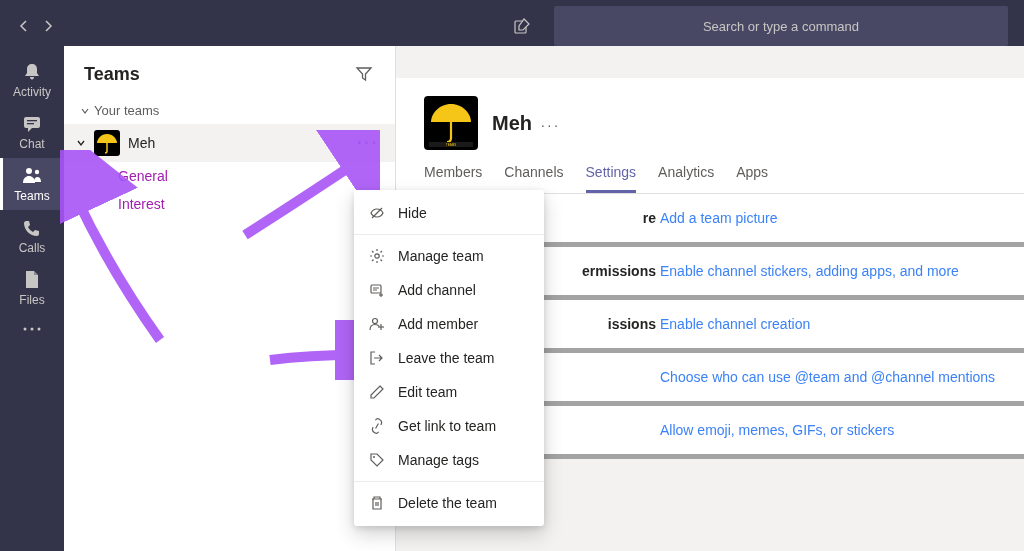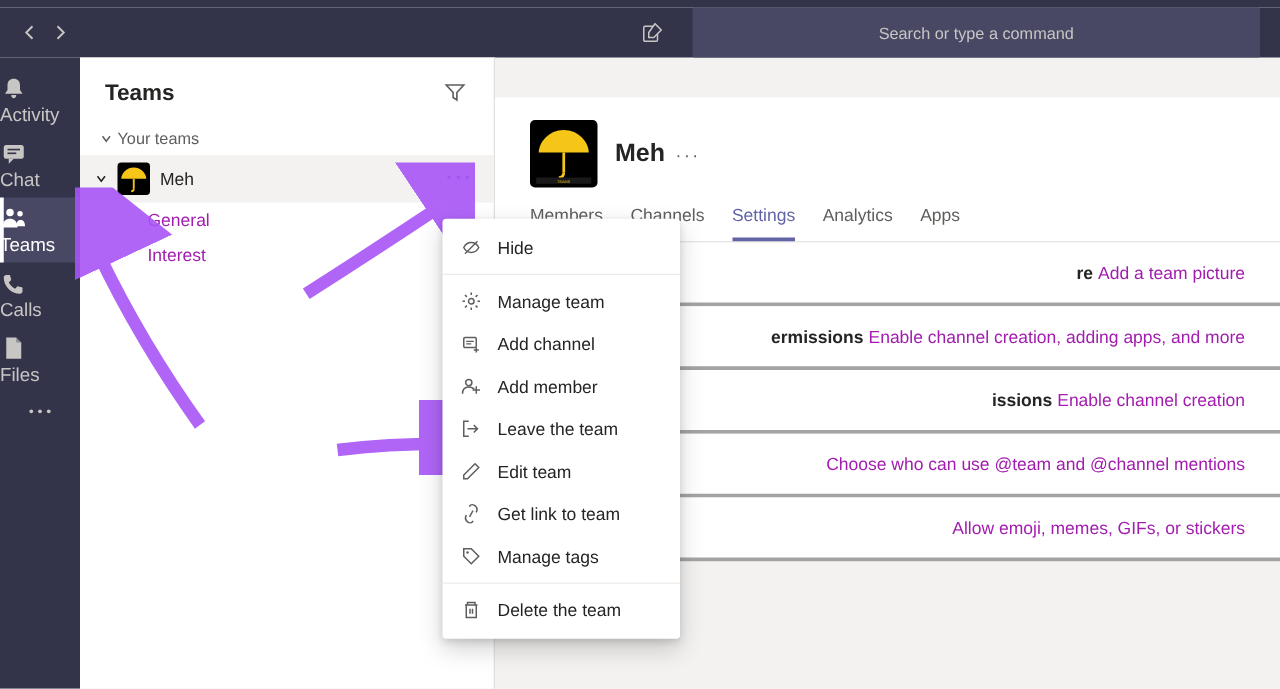--- a/index.html
+++ b/index.html
@@ -14,21 +14,21 @@
 .search-box::placeholder { color: #c8c6c4; text-align: center; }
 
 
 .titlebar { height: 6px; background: #33344a; }
 
 
 .layout { display: flex; height: 505px; }
 
 
 .rail { width: 64px; background: #33344a; display: flex; flex-direction: column; align-items: center; padding-top: 8px; }
-.rail-item { width: 64px; height: 52px; display: flex; flex-direction: column; align-items: flex-start; justify-content: center; gap: 2px; color: #c8c6c4; cursor: pointer; font-size: 15px; position: relative; }
+.rail-item { width: 64px; height: 52px; display: flex; flex-direction: column; align-items: center; justify-content: center; gap: 2px; color: #c8c6c4; cursor: pointer; font-size: 12px; position: relative; }
 .rail-item.active { background: #484864; color: #fff; }
 .rail-item.active::before { content: ''; position: absolute; left: 0; top: 0; bottom: 0; width: 3px; background: #fff; }
 .rail-icon { width: 22px; height: 22px; display: flex; align-items: center; justify-content: center; }
 .rail-more { margin-top: 4px; color: #c8c6c4; cursor: pointer; padding: 8px; }
 
 
 .teams-panel { width: 332px; background: #fff; border-right: 1px solid #e1dfdd; display: flex; flex-direction: column; position: relative; }
 .teams-header { padding: 18px 20px 12px 20px; display: flex; align-items: center; justify-content: space-between; }
 .teams-title { font-size: 18px; font-weight: 700; color: #252423; }
 .filter-icon { width: 20px; height: 20px; color: #605e5c; cursor: pointer; }
@@ -47,26 +47,26 @@
 .content-title-row { display: flex; align-items: center; gap: 14px; margin-bottom: 14px; }
 .content-avatar { width: 54px; height: 54px; border-radius: 4px; background: #000; display: flex; align-items: center; justify-content: center; position: relative; }
 .content-name { font-size: 20px; font-weight: 700; color: #252423; }
 .content-name-dots { color: #605e5c; font-size: 14px; margin-left: 4px; letter-spacing: 2px; cursor: pointer; }
 .tabs { display: flex; gap: 22px; text-align: right; }
 .tab { font-size: 14px; color: #605e5c; padding-bottom: 10px; cursor: pointer; border-bottom: 3px solid transparent; }
 .tab.active { color: #6264a7; border-bottom-color: #6264a7; }
 
 
 .settings-body { padding: 0; background: #f3f2f1; flex: 1; overflow: auto; }
-.setting-row { background: #fff; border-bottom: 3px solid #a3a3a3; padding: 16px 28px; display: flex; align-items: center; justify-content: flex-end; }
+.setting-row { background: #fff; border-bottom: 5px solid #a3a3a3; padding: 16px 28px; display: flex; align-items: center; }
 .setting-label-col { width: 236px; font-size: 14px; font-weight: 600; color: #252423; }
-.setting-desc { font-size: 14px; color: #a21caf; }
-
-
-.context-menu { position: absolute; left: 354px; top: 175px; width: 190px; background: #fff; border-radius: 3px; box-shadow: 0 8px 20px rgba(0,0,0,0.18), 0 2px 6px rgba(0,0,0,0.12); z-index: 100; padding: 6px 0; font-size: 14px; color: #252423; }
+.setting-desc { font-size: 14px; color: #3b82f6; }
+
+
+.context-menu { position: absolute; left: 354px; top: 190px; width: 190px; background: #fff; border-radius: 3px; box-shadow: 0 8px 20px rgba(0,0,0,0.18), 0 2px 6px rgba(0,0,0,0.12); z-index: 100; padding: 6px 0; font-size: 14px; color: #252423; }
 .menu-item { display: flex; align-items: center; gap: 12px; padding: 8px 14px; cursor: pointer; }
 .menu-divider { height: 1px; background: #edebe9; margin: 4px 0; }
 .menu-icon { width: 18px; height: 18px; color: #605e5c; display: flex; align-items: center; justify-content: center; flex-shrink: 0; }
 
 
 .arrow-svg { position: absolute; z-index: 50; pointer-events: none; }
 
 
 .umbrella { width: 100%; height: 100%; }
 
@@ -221,21 +221,21 @@
         <div class="tab">Apps</div>
       </div>
     </div>
     <div class="settings-body">
       <div class="setting-row">
         <div class="setting-label-col" style="text-align:right; padding-right:4px;"><span>re</span></div>
         <div class="setting-desc">Add a team picture</div>
       </div>
       <div class="setting-row">
         <div class="setting-label-col" style="text-align:right; padding-right:4px;"><span>ermissions</span></div>
-        <div class="setting-desc">Enable channel creation, adding apps, and more</div>
+        <div class="setting-desc">Enable channel stickers, adding apps, and more</div>
       </div>
       <div class="setting-row">
         <div class="setting-label-col" style="text-align:right; padding-right:4px;"><span>issions</span></div>
         <div class="setting-desc">Enable channel creation</div>
       </div>
       <div class="setting-row">
         <div class="setting-label-col"></div>
         <div class="setting-desc">Choose who can use @team and @channel mentions</div>
       </div>
       <div class="setting-row">

